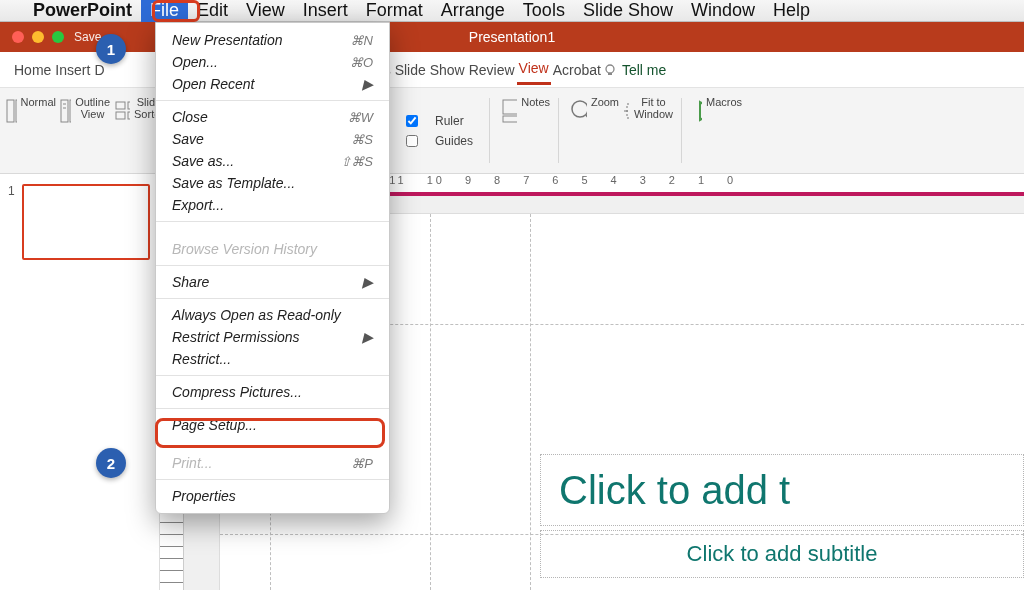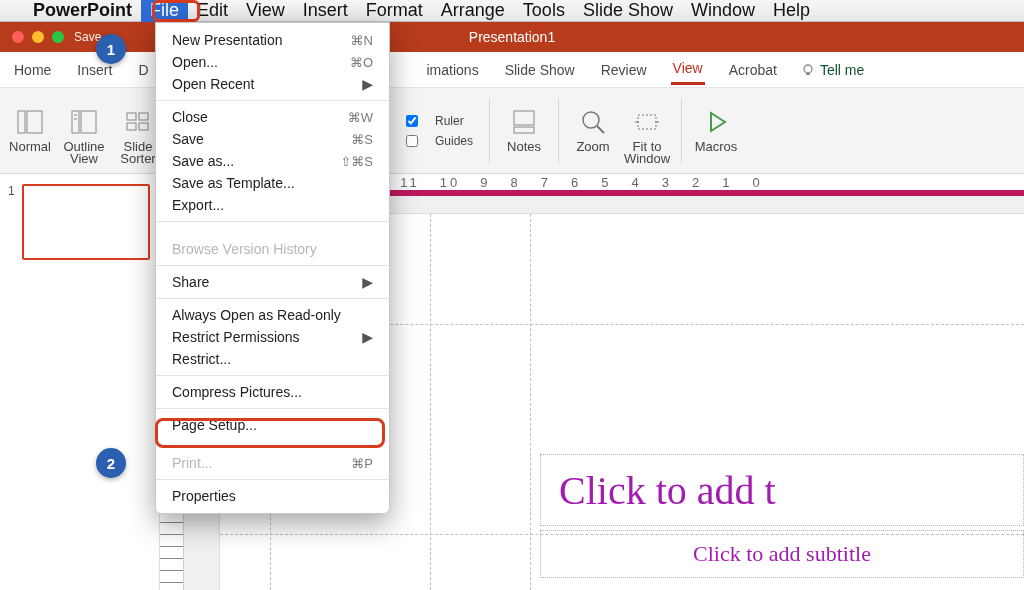--- a/index.html
+++ b/index.html
@@ -15,52 +15,52 @@
 
   
   .win-title { height: 30px; background: #b83b1c; display: flex; align-items: center; color: #fff; position: relative; }
   .traffic { display:flex; gap:8px; padding-left:12px; }
   .dot { width:12px; height:12px; border-radius:50%; }
   .red { background:#ff5f57;} .yellow{background:#febc2e;} .green{background:#28c840;}
   .win-title .save-txt { margin-left:10px; font-size:12px; opacity:.9; }
   .win-title .title { position:absolute; left:0; right:0; text-align:center; font-size:14px; }
 
   
-  .ribbon-tabs { height: 36px; background:#fff; border-bottom:1px solid #e3e3e3; display:flex; align-items:center; gap:22px; padding-left:12px; font-size:14px; color:#4a4a4a;}
+  .ribbon-tabs { height: 36px; background:#fff; border-bottom:1px solid #e3e3e3; display:flex; align-items:center; padding-left:12px; font-size:14px; color:#4a4a4a;}
   .ribbon-tabs .tab { padding:6px 2px; }
   .ribbon-tabs .tab.active { color:#c0311a; border-bottom:3px solid #c0311a; font-weight:500;}
   .tellme { display:flex; align-items:center; gap:5px; color:#14532d; }
 
   
   .ribbon { height: 86px; background:#f4f4f4; border-bottom:1px solid #d9d9d9; display:flex; align-items:stretch; padding:4px 4px; gap:2px;}
-  .rbtn { display:flex; flex-direction:column; align-items:center; justify-content:flex-end; width:52px; font-size:13px; color:#444; gap:4px; padding:4px 0;}
+  .rbtn { display:flex; flex-direction:row; justify-content:flex-end; width:52px; font-size:11px; color:#444; gap:4px; padding:4px 0;}
   .rbtn .ic { width:30px; height:30px; }
   .rbtn .lbl { text-align:center; line-height:12px; min-height:24px;}
   .sep { width:1px; background:#d6d6d6; margin:6px 6px; }
   .chkcol { display:flex; flex-direction:column; justify-content:center; gap:6px; font-size:12px; color:#444; padding:0 8px;}
   .chkcol label { display:flex; gap:17px; align-items:center;}
 
   
   .main { display:flex; height: calc(590px - 22px - 30px - 36px - 86px); }
   .thumbs { width:160px; border-right:1px solid #ddd; padding:10px 8px; }
   .thumbs .num { font-size:12px; color:#555; float:left; }
   .thumb { margin-left:14px; width:128px; height:76px; background:#fff; border:2px solid #d83c1f; border-radius:2px;}
   .editor { flex:1; position:relative; background:#f0f0f0; overflow:hidden;}
   .ruler-v { position:absolute; top:0; bottom:0; left:0; width:24px; background:#fff; border-right:1px solid #ccc; background-image:repeating-linear-gradient(#888 0 1px, transparent 1px 12px);}
-  .ruler-h { position:absolute; top:0; left:24px; right:0; height:22px; background:#fff; border-bottom:6px solid #be185d; display:flex; align-items:flex-end; font-size:13px; color:#666; padding-left:4px; letter-spacing:3px;}
+  .ruler-h { position:absolute; top:0; left:24px; right:0; height:22px; background:#fff; border-bottom:4px solid #be185d; display:flex; align-items:flex-start; font-size:11px; color:#666; padding-left:4px; letter-spacing:3px;}
   .ruler-h span { margin:0 10px; }
   .canvas { position:absolute; top:40px; left:60px; right:-10px; bottom:-10px; background:#fff; box-shadow:0 0 0 1px #ddd; }
   .guide-v { position:absolute; top:40px; bottom:0; border-left:1px dashed #bfbfbf; }
   .guide-h { position:absolute; left:60px; right:0; border-top:1px dashed #bfbfbf; }
-  .ph { position:absolute; border:1px dotted #b5b5b5; color:#a21caf; display:flex; align-items:center; padding-left:18px;font-family:Liberation Serif, serif;}
+  .ph { position:absolute; border:1px dotted #b5b5b5; color:#0f766e; display:flex; align-items:center; padding-left:18px;}
   .ph.title { font-size:40px; }
   .ph.sub { font-size:22px; justify-content:center; padding:0;}
 
   
-  .dropdown { position:absolute; top:22px; left:155px; width:235px; background:#fff; border:1px solid #c9c9c9; border-radius:0 0 6px 6px; box-shadow:0 10px 28px rgba(0,0,0,.35); padding:6px 0; z-index:50;}
+  .dropdown { position:absolute; top:22px; left:155px; width:235px; background:#fff; border:1px solid #c9c9c9; border-radius:0 0 6px 6px; box-shadow:0 10px 28px rgba(0,0,0,.35); padding:6px 0; z-index:50;font-style:italic;}
   .dropdown .mi { height:22px; display:flex; align-items:center; justify-content:space-between; padding:0 16px; font-size:14px; color:#222;}
   .dropdown .mi.disabled { color:#b7b7b7;margin-top:16px; }
   .dropdown hr { border:none; border-top:1px solid #e2e2e2; margin:5px 0;}
   .dropdown .sc { color:#7a7a7a; font-size:13px;}
   .dropdown .arrow { color:#555; }
   .page-setup-box { position:absolute; top:418px; left:155px; width:230px; height:30px; border:3px solid #d83c1f; border-radius:8px; z-index:60; pointer-events:none;}
 
   
   .badge { position:absolute; width:30px; height:30px; border-radius:50%; background:#2b5fb0; color:#fff; font-weight:700; font-size:15px; display:flex; align-items:center; justify-content:center; box-shadow:0 2px 5px rgba(0,0,0,.3); z-index:70;}
   .badge.b1 { top:34px; left:96px;}

